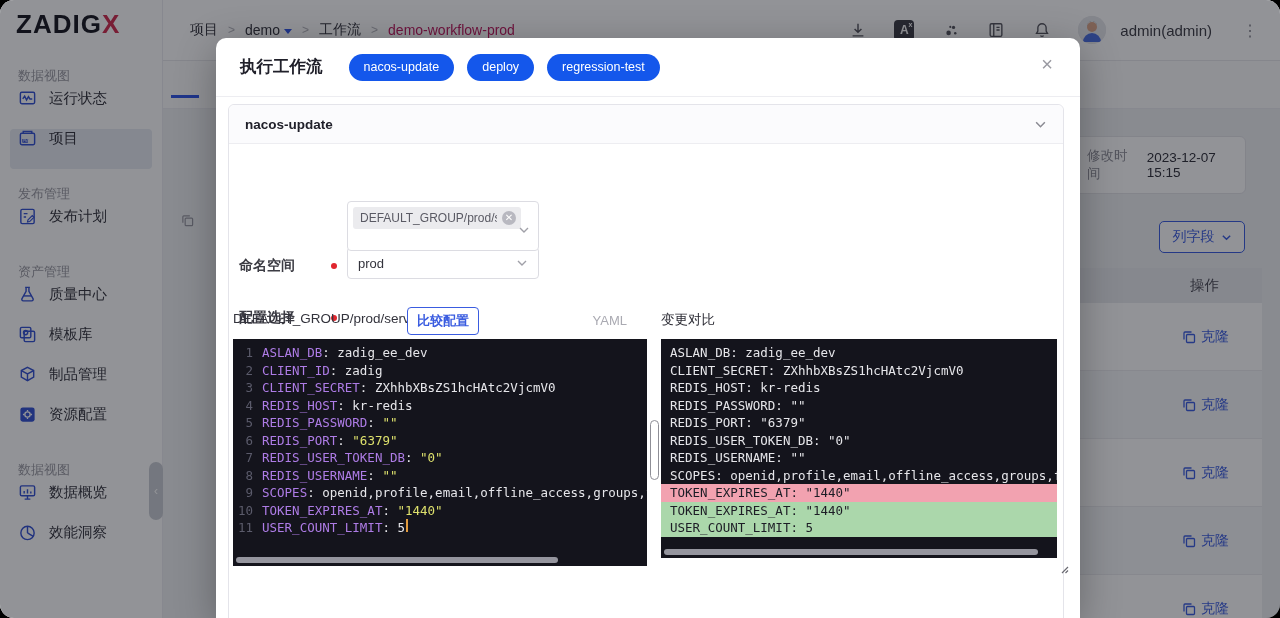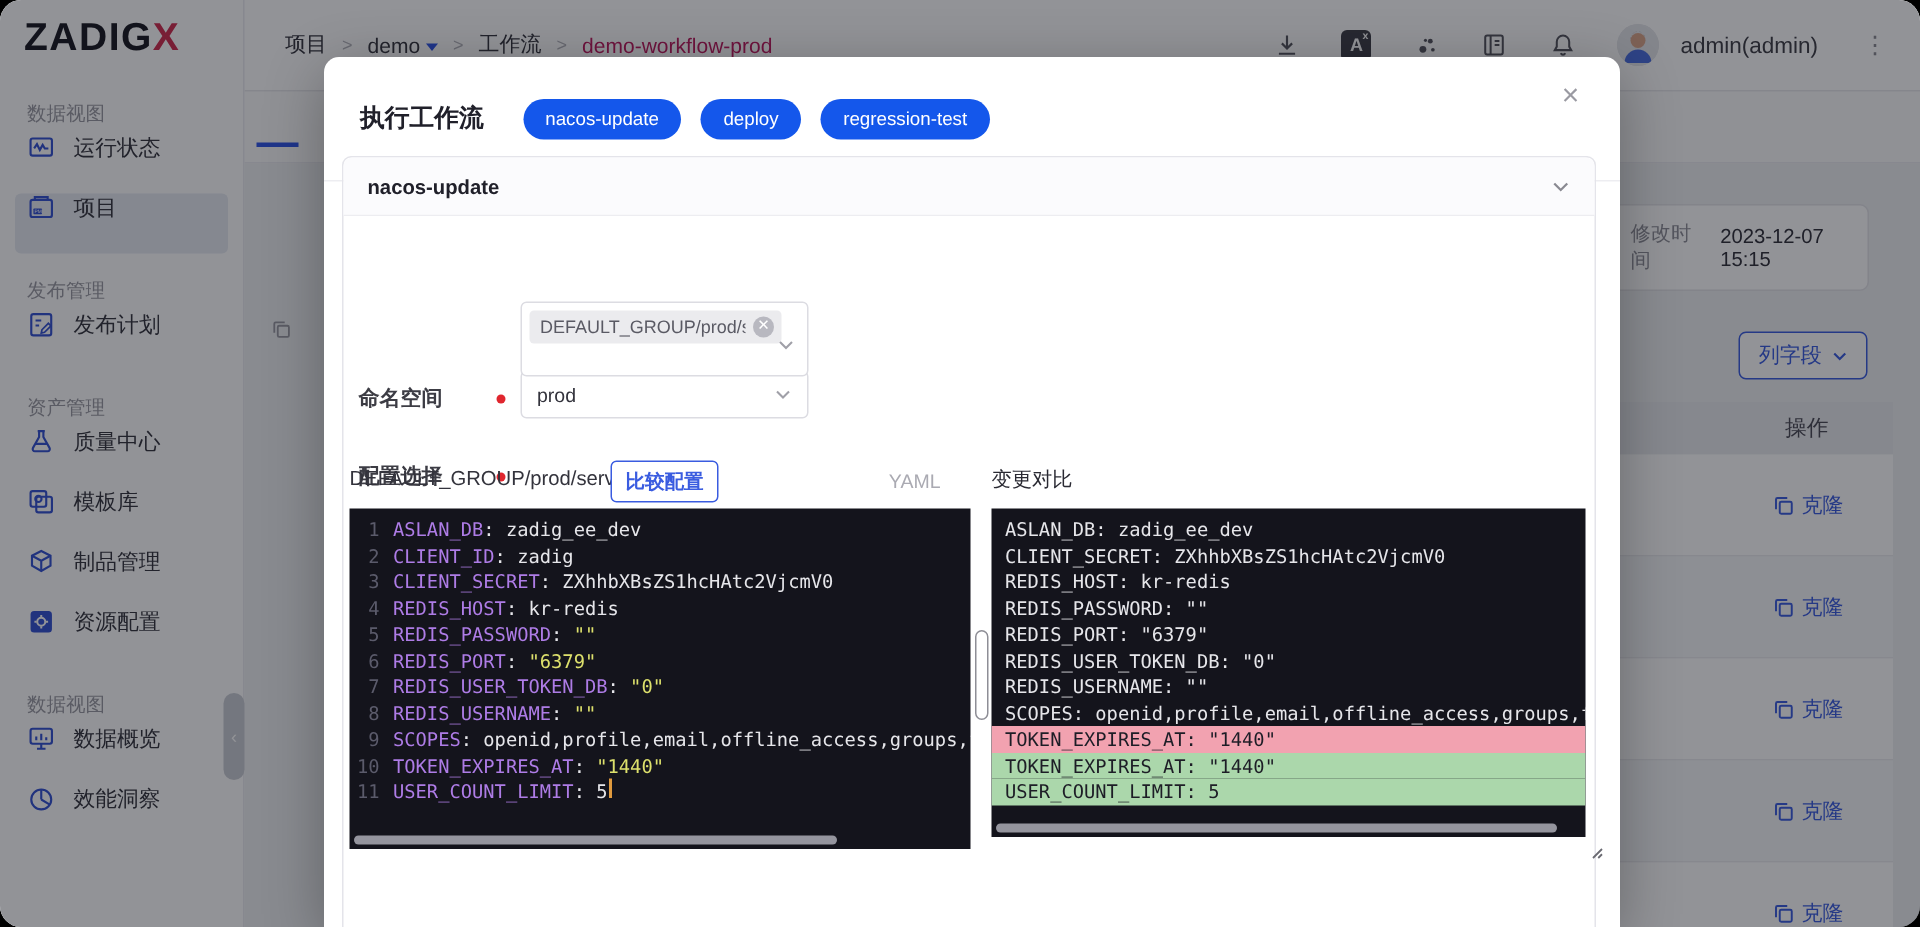--- a/index.html
+++ b/index.html
@@ -45,21 +45,21 @@
   .bg-rows{position:absolute;left:1056px;top:303px;width:206px;height:315px;z-index:1;}
   .bg-row{height:67px;border-bottom:1px solid #ebebee;display:flex;align-items:center;background:#fff;}
   .bg-row.alt{background:#f6f7f9;}
   .clone-link{margin-left:126px;color:#3a5ce0;font-size:14px;display:flex;align-items:center;gap:5px;}
   .clone-link svg{width:14px;height:14px;}
 
   .overlay{position:absolute;inset:0;background:rgba(14,16,24,.45);z-index:4;}
 
   
   .modal{position:absolute;left:216px;top:38px;width:864px;height:580px;background:#fff;border-radius:10px 10px 0 0;box-shadow:0 10px 40px rgba(0,0,0,.3);z-index:5;}
-  .modal-header{height:58px;display:flex;align-items:center;padding:12px 24px;border-bottom:1px solid #ededf1;}
+  .modal-header{height:58px;display:flex;align-items:center;padding:0 24px;border-bottom:1px solid #ededf1;}
   .modal-title{font-size:16.5px;font-weight:bold;color:#20202a;}
   .pills{display:flex;gap:13px;margin-left:26px;}
   .pill{height:27px;border-radius:14px;background:#1457eb;color:#fff;font-size:12.5px;display:flex;align-items:center;padding:0 15px;}
   .modal-close{position:absolute;right:22px;top:16px;width:22px;height:22px;color:#9a9aa2;font-size:20px;line-height:21px;text-align:center;cursor:pointer;}
 
   .section-box{position:absolute;left:12px;right:16px;top:66px;height:540px;border:1px solid #e4e4ea;border-radius:6px;}
   .section-head{height:38px;background:#fbfbfd;border-bottom:1px solid #ededf1;border-radius:6px 6px 0 0;display:flex;align-items:center;padding:0 16px;}
   .section-name{font-size:13.5px;font-weight:bold;color:#20202a;}
   .chev{margin-left:auto;color:#8a8a92;}
   .chev svg,.sel-chev svg{display:block;}

